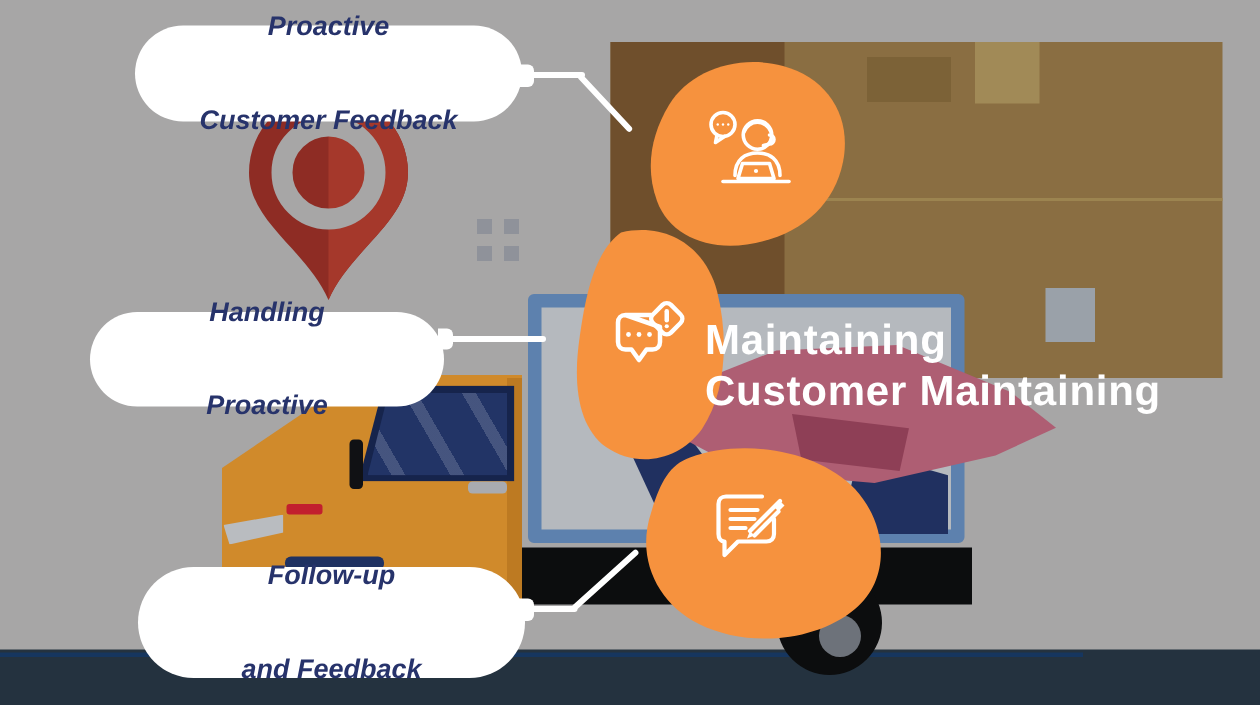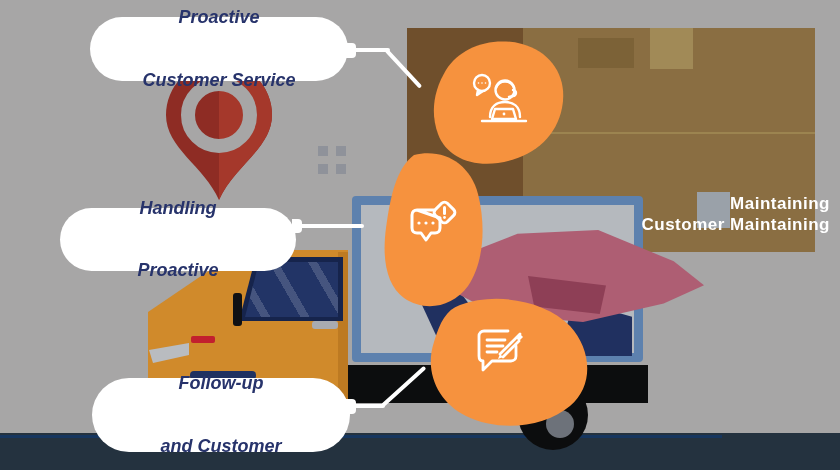--- a/index.html
+++ b/index.html
@@ -57,22 +57,22 @@
   
   .hand{left:452px;top:230px;width:252px;height:92px;background:#ae5e73;
         clip-path:polygon(0 32%,26% 4%,58% 0,88% 34%,100% 60%,84% 80%,52% 100%,18% 92%,0 66%);}
   .hand-dark{left:528px;top:276px;width:78px;height:38px;background:#8e3f56;
         clip-path:polygon(0 0,100% 25%,92% 100%,8% 80%);}
 
   
   .petals{left:370px;top:20px;}
 
   
-  .title{left:470px;top:194px;width:360px;text-align:right;color:#ffffff;
-         font-weight:800;font-size:17px;line-height:1.22;letter-spacing:.5px;}
+  .title{left:470px;top:210px;width:360px;text-align:left;color:#ffffff;
+         font-weight:800;font-size:28px;line-height:1.22;letter-spacing:.5px;}
   .title span{display:block;}
 
   
   .pill{background:#ffffff;border-radius:40px;display:flex;flex-direction:column;
         align-items:center;justify-content:center;color:#27336b;
         font-weight:800;font-style:italic;font-size:18px;line-height:1.28;text-align:center;gap:39px;}
   .pill-1{left:90px;top:17px;width:258px;height:64px;}
   .pill-2{left:60px;top:208px;width:236px;height:63px;}
   .pill-3{left:92px;top:378px;width:258px;height:74px;}
 
@@ -181,29 +181,29 @@
     <path d="M46,18 L49,21 L53,17 L50,14 Z" fill="#fff" stroke="none"></path>
   </svg>
 
   <div class="abs title">
     <span>Maintaining</span>
     <span>Customer Maintaining</span>
   </div>
 
   <div class="abs pill pill-1">
     <span>Proactive</span>
-    <span>Customer Service</span>
+    <span>Customer Feedback</span>
   </div>
   <div class="abs pill pill-2">
     <span>Handling</span>
     <span>Proactive</span>
   </div>
   <div class="abs pill pill-3">
     <span>Follow-up</span>
-    <span>and Customer</span>
+    <span>and Feedback</span>
   </div>
 
   <div class="abs nub nub-1"></div>
   <div class="abs cline c1a"></div>
   <div class="abs cline c1b"></div>
   <div class="abs nub nub-2"></div>
   <div class="abs cline c2a"></div>
   <div class="abs nub nub-3"></div>
   <div class="abs cline c3a"></div>
   <div class="abs cline c3b"></div>

